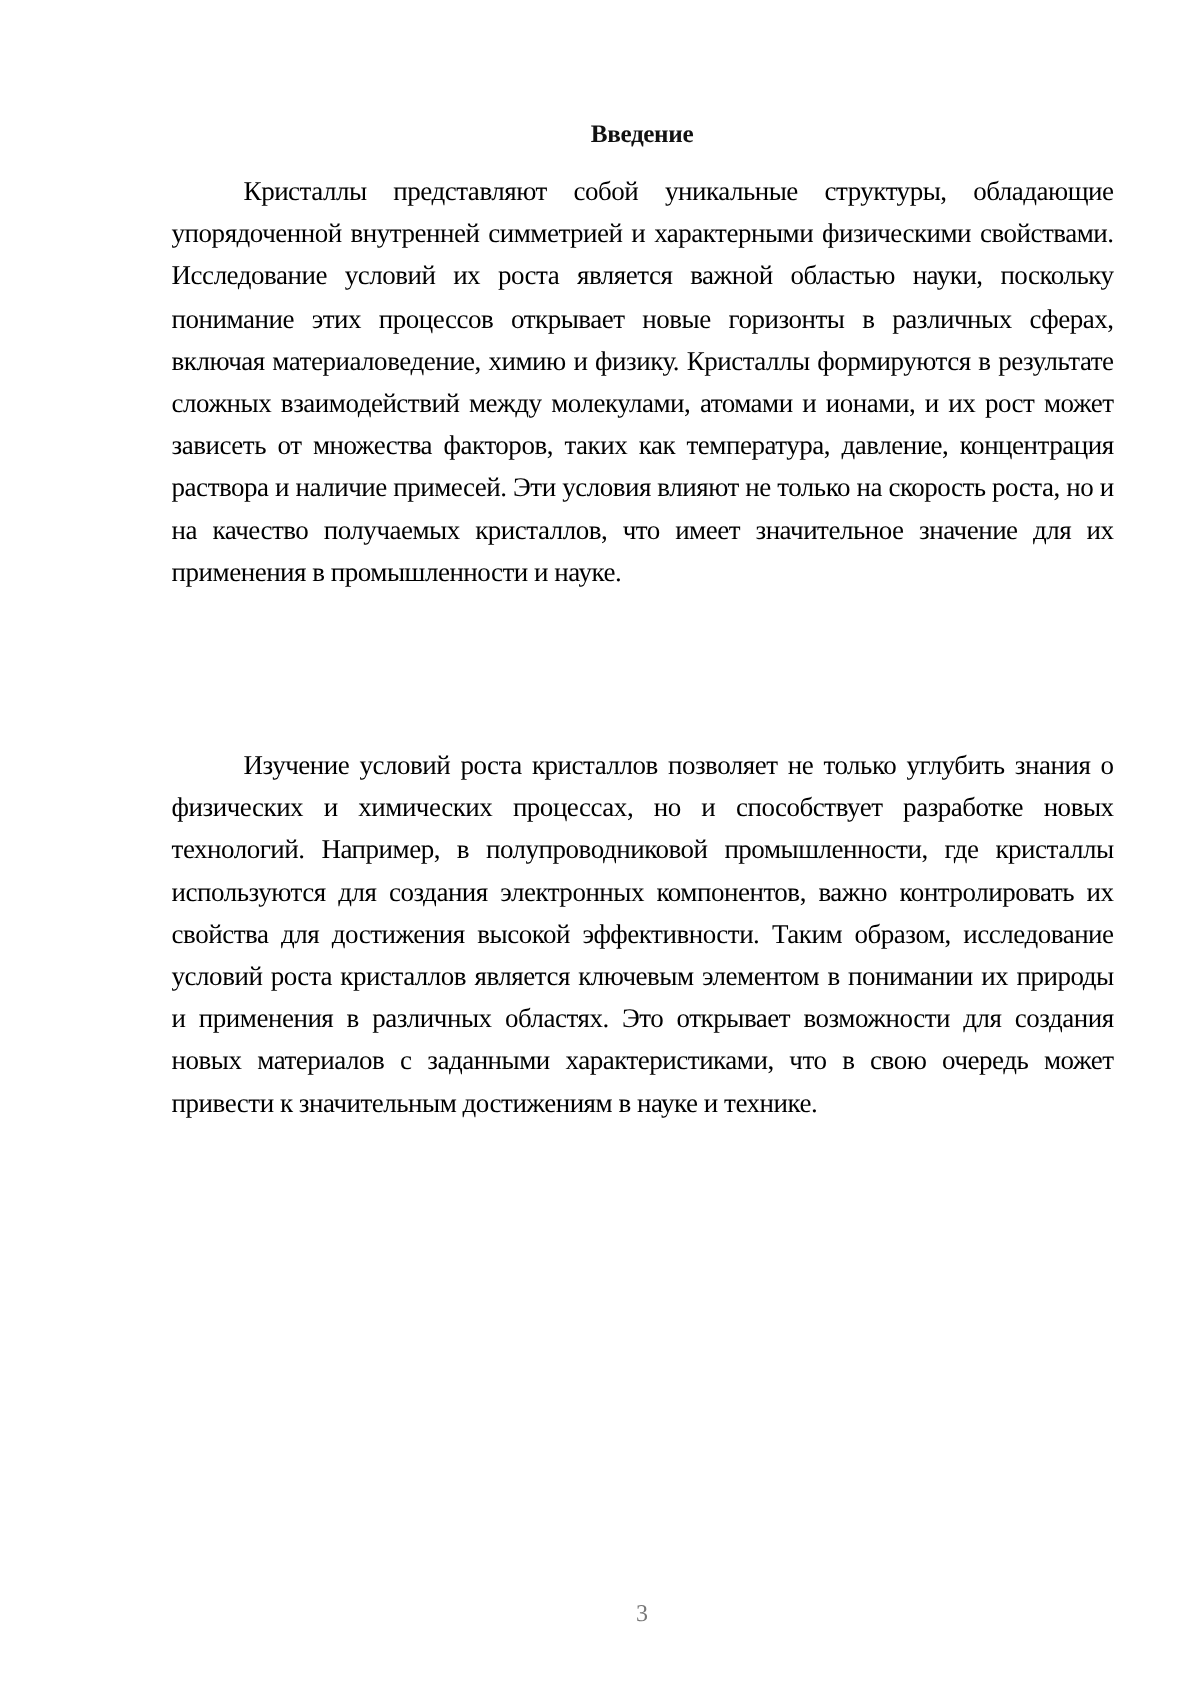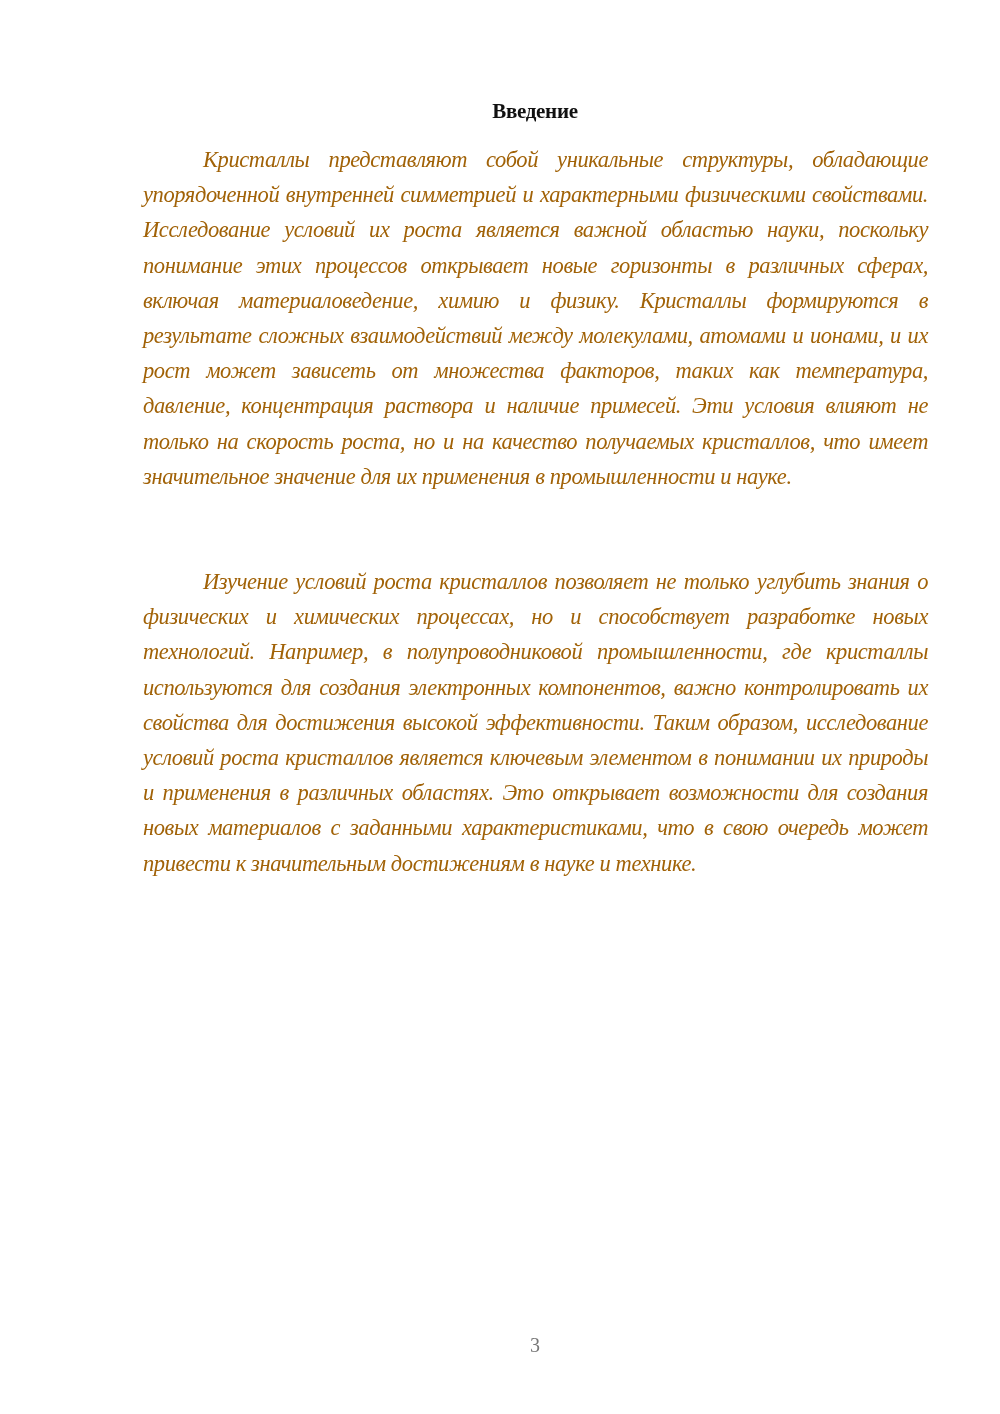--- a/index.html
+++ b/index.html
@@ -36,30 +36,29 @@
     }
     .body-text {
       position: absolute;
       left: 143px;
       width: 785px;
       font-size: 22.5px;
       line-height: 35.2px;
       text-align: justify;
       letter-spacing: -0.4px;
       word-spacing: 0px;
-      color: #a16207;
-      font-style: italic;
+      color: #000000;
     }
     .body-text p {
       margin: 0;
       text-indent: 60px;
       text-align: justify;
     }
     .p1 { top: 142px; }
-    .p2 { top: 564px; }
+    .p2 { top: 620px; }
     .page-number {
       position: absolute;
       top: 1334px;
       left: 0;
       width: 1070px;
       text-align: center;
       font-size: 20px;
       color: #777;
     }
   </style>

